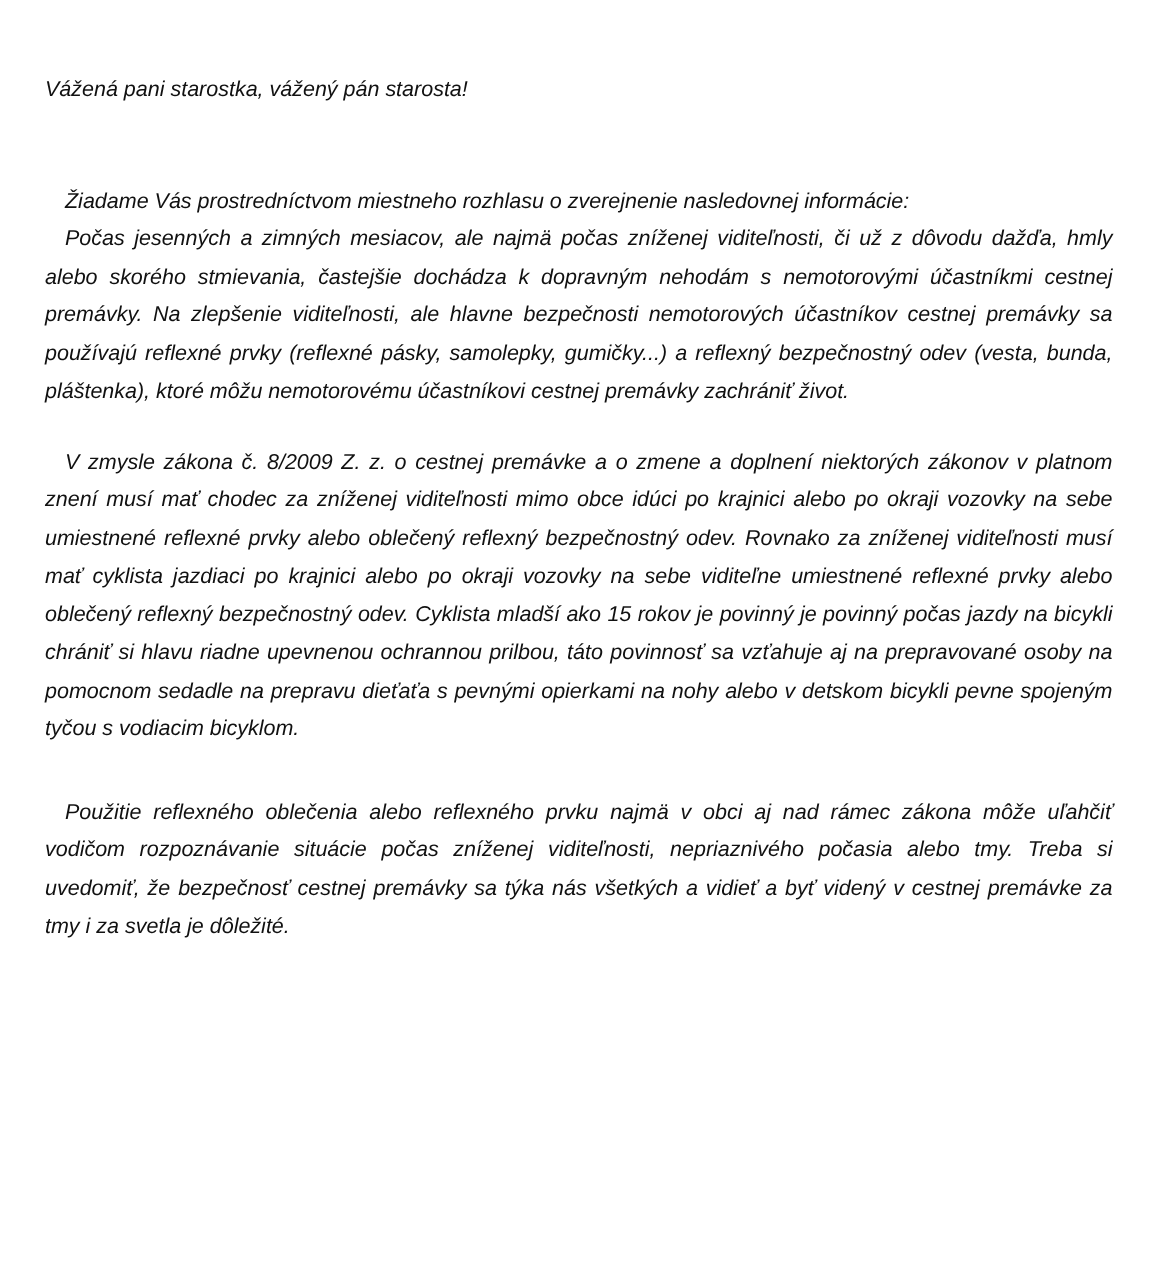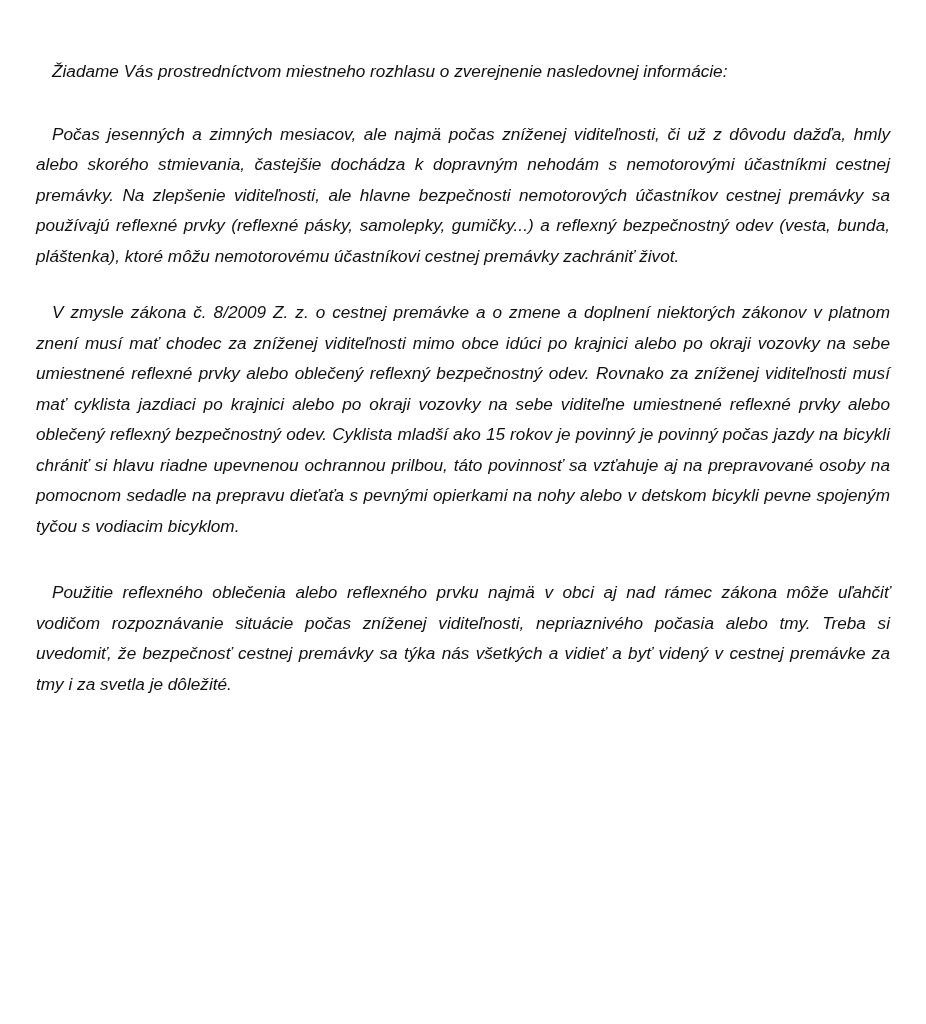--- a/index.html
+++ b/index.html
@@ -31,37 +31,37 @@
     font-style: italic;
     font-size: 17.2px;
     line-height: 30.5px;
     color: #111111;
   }
   .salutation {
     margin-bottom: 58px;
     text-align: left;
   }
   .request {
-    margin-bottom: 32px;
     text-indent: 16px;
     text-align: left;
   }
   .para {
     text-align: justify;
     text-indent: 16px;
     margin-bottom: 26px;
   }
   .para:last-child {
     margin-bottom: 0;
     margin-top: 36px;
   }
 </style>
 </head>
 <body>
 
 <div class="page">
   <div class="doc-body">
+    <p class="salutation">Vážená pani starostka, vážený pán starosta!</p>
     <p class="request">Žiadame Vás prostredníctvom miestneho rozhlasu o zverejnenie nasledovnej informácie:</p>
     <p class="para">Počas jesenných a zimných mesiacov, ale  najmä počas zníženej viditeľnosti, či už z dôvodu dažďa, hmly alebo skorého stmievania, častejšie dochádza k dopravným nehodám s nemotorovými účastníkmi cestnej premávky. Na zlepšenie viditeľnosti, ale hlavne bezpečnosti nemotorových účastníkov cestnej premávky sa používajú reflexné prvky (reflexné pásky, samolepky, gumičky...) a reflexný bezpečnostný odev (vesta, bunda, pláštenka), ktoré môžu nemotorovému účastníkovi cestnej premávky zachrániť život.</p>
     <p class="para">V zmysle zákona č. 8/2009 Z. z. o cestnej premávke a o zmene a doplnení niektorých zákonov v platnom znení  musí mať chodec za zníženej viditeľnosti mimo obce idúci po krajnici alebo po okraji vozovky na sebe umiestnené reflexné prvky alebo oblečený reflexný bezpečnostný odev. Rovnako za zníženej viditeľnosti musí mať cyklista jazdiaci po krajnici alebo po okraji vozovky na sebe viditeľne umiestnené reflexné prvky alebo oblečený reflexný bezpečnostný odev. Cyklista mladší ako 15 rokov je povinný je povinný počas jazdy na bicykli chrániť si hlavu riadne upevnenou ochrannou prilbou, táto povinnosť sa vzťahuje aj na prepravované osoby na pomocnom sedadle na prepravu dieťaťa s pevnými opierkami na nohy alebo v detskom bicykli pevne spojeným tyčou s vodiacim bicyklom.</p>
     <p class="para">Použitie reflexného oblečenia alebo reflexného prvku najmä v obci aj nad rámec zákona môže uľahčiť vodičom rozpoznávanie situácie počas zníženej viditeľnosti, nepriaznivého počasia alebo tmy. Treba si uvedomiť, že bezpečnosť cestnej premávky sa týka nás všetkých a vidieť a byť videný v cestnej premávke za tmy i za svetla je dôležité.</p>
   </div>
 </div>
 
 </body></html>

